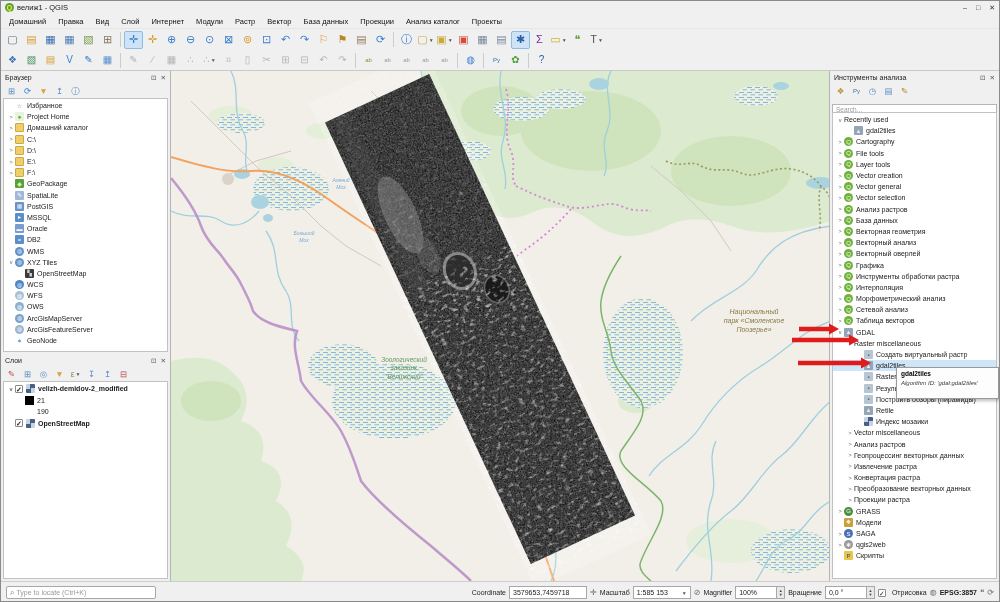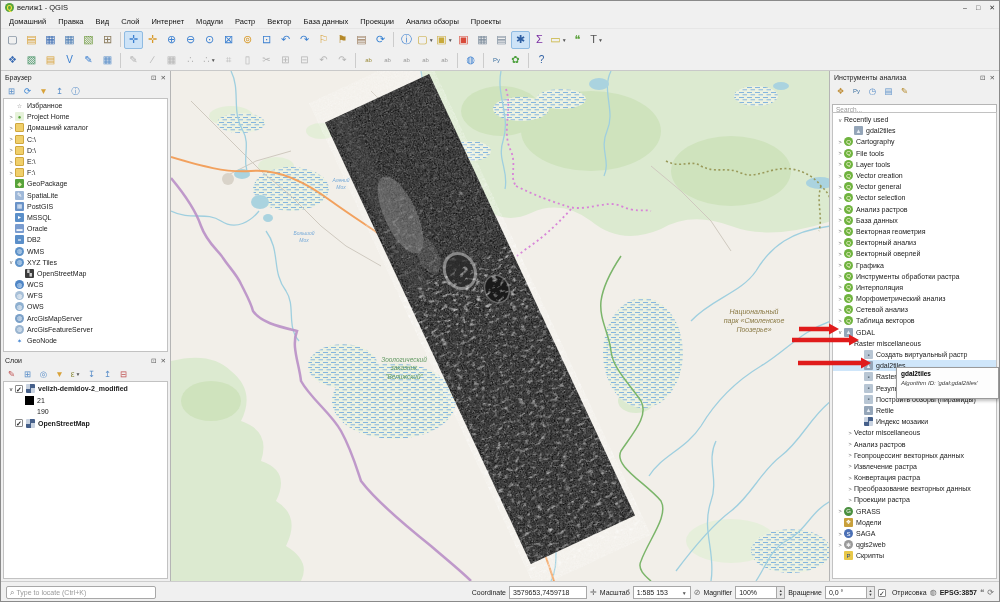--- a/index.html
+++ b/index.html
@@ -89,21 +89,21 @@
       <span class="menu-item">Домашний</span>
       <span class="menu-item">Правка</span>
       <span class="menu-item">Вид</span>
       <span class="menu-item">Слой</span>
       <span class="menu-item">Интернет</span>
       <span class="menu-item">Модули</span>
       <span class="menu-item">Растр</span>
       <span class="menu-item">Вектор</span>
       <span class="menu-item">База данных</span>
       <span class="menu-item">Проекции</span>
-      <span class="menu-item">Анализ обзоры</span>
+      <span class="menu-item">Анализ каталог</span>
       <span class="menu-item">Проекты</span>
     </div>
 
   <div class="toolbar" id="toolbar1">
       <span class="tb-btn">
         <span class="glyph" style="color: rgb(92, 111, 132);">▢</span>
       </span>
       <span class="tb-btn">
         <span class="glyph" style="color: rgb(216, 162, 58);">▤</span>
       </span>

